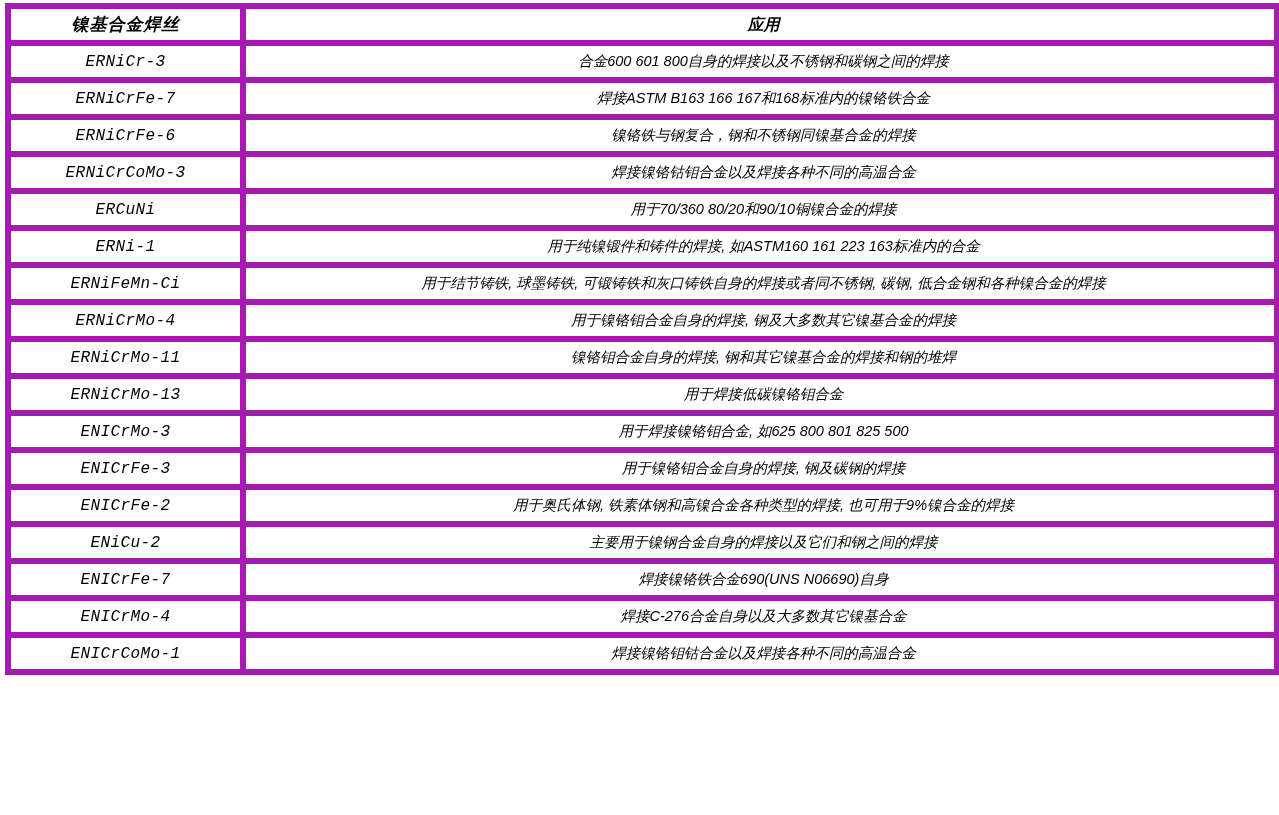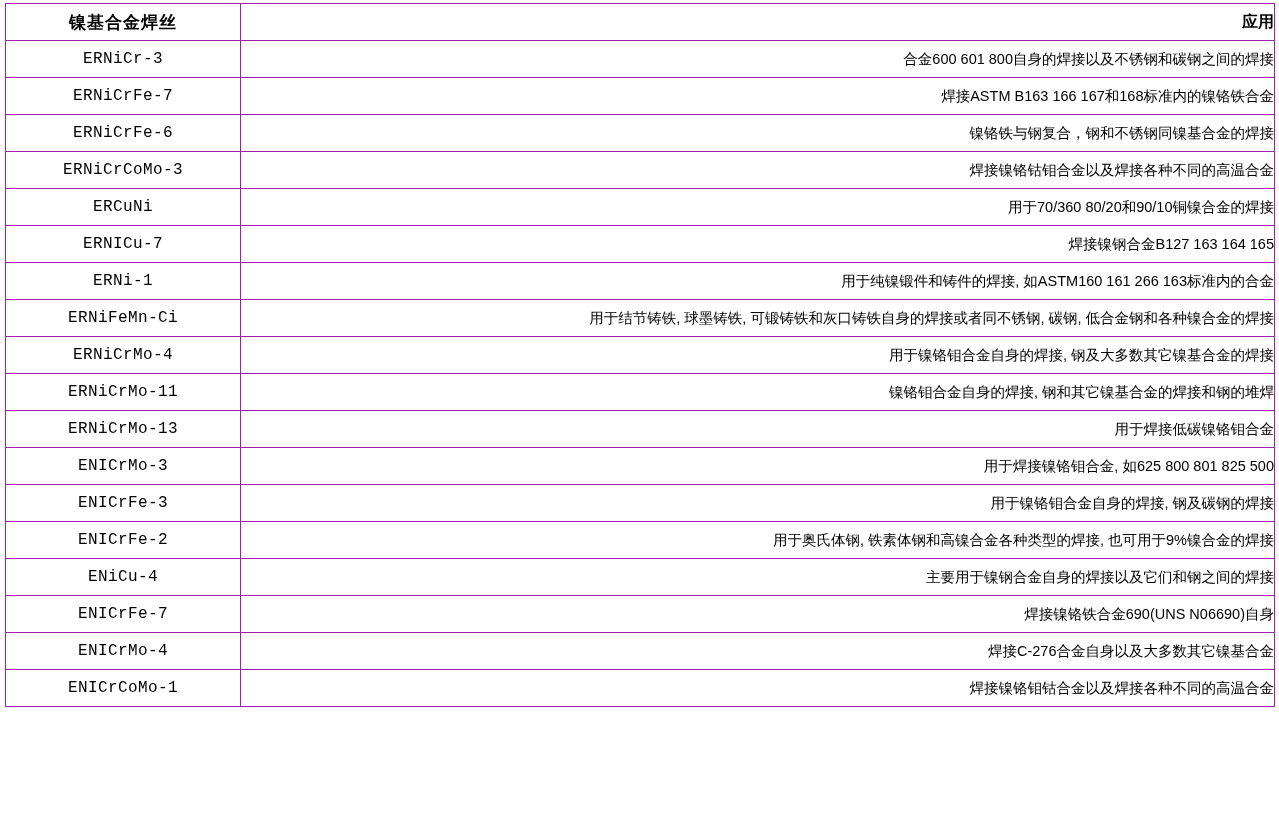--- a/index.html
+++ b/index.html
@@ -19,38 +19,39 @@
     box-sizing: border-box;
     overflow: hidden;
   }
   table.spec-table {
     border-collapse: collapse;
     table-layout: fixed;
     width: 1269px;
     margin: 3px 0 0 5px;
   }
   table.spec-table td {
-    border: 1px solid #a21caf;
+    border: 6px solid #a21caf;
     padding: 0;
     vertical-align: middle;
     height: 37px;
     box-sizing: border-box;
+    font-style: italic;
   }
   col.col-code { width: 235px; }
   col.col-app  { width: 1034px; }
 
   .cell-code {
     text-align: center;
     font-family: "Liberation Mono", monospace;
     font-size: 16px;
     letter-spacing: 0.4px;
     white-space: nowrap;
   }
   .cell-app {
-    text-align: right;
+    text-align: center;
     padding-left: 7px !important;
     font-family: "Liberation Sans", sans-serif;
     font-size: 14.5px;
     line-height: 1.25;
   }
   tr.header-row td {
     font-weight: bold;
   }
   tr.header-row .cell-code {
     font-family: "Liberation Sans", sans-serif;
@@ -91,26 +92,22 @@
       </tr>
       <tr>
         <td class="cell-code">ERNiCrCoMo-3</td>
         <td class="cell-app">焊接镍铬钴钼合金以及焊接各种不同的高温合金</td>
       </tr>
       <tr>
         <td class="cell-code">ERCuNi</td>
         <td class="cell-app">用于70/360 80/20和90/10铜镍合金的焊接</td>
       </tr>
       <tr>
-        <td class="cell-code">ERNICu-7</td>
-        <td class="cell-app">焊接镍钢合金B127 163 164 165</td>
-      </tr>
-      <tr>
         <td class="cell-code">ERNi-1</td>
-        <td class="cell-app">用于纯镍锻件和铸件的焊接, 如ASTM160 161 266 163标准内的合金</td>
+        <td class="cell-app">用于纯镍锻件和铸件的焊接, 如ASTM160 161 223 163标准内的合金</td>
       </tr>
       <tr>
         <td class="cell-code">ERNiFeMn-Ci</td>
         <td class="cell-app">用于结节铸铁, 球墨铸铁, 可锻铸铁和灰口铸铁自身的焊接或者同不锈钢, 碳钢, 低合金钢和各种镍合金的焊接</td>
       </tr>
       <tr>
         <td class="cell-code">ERNiCrMo-4</td>
         <td class="cell-app">用于镍铬钼合金自身的焊接, 钢及大多数其它镍基合金的焊接</td>
       </tr>
       <tr>
@@ -129,21 +126,21 @@
       </tr>
       <tr>
         <td class="cell-code">ENICrFe-3</td>
         <td class="cell-app">用于镍铬钼合金自身的焊接, 钢及碳钢的焊接</td>
       </tr>
       <tr>
         <td class="cell-code">ENICrFe-2</td>
         <td class="cell-app">用于奥氏体钢, 铁素体钢和高镍合金各种类型的焊接, 也可用于9%镍合金的焊接</td>
       </tr>
       <tr>
-        <td class="cell-code">ENiCu-4</td>
+        <td class="cell-code">ENiCu-2</td>
         <td class="cell-app">主要用于镍钢合金自身的焊接以及它们和钢之间的焊接</td>
       </tr>
       <tr>
         <td class="cell-code">ENICrFe-7</td>
         <td class="cell-app">焊接镍铬铁合金690(UNS N06690)自身</td>
       </tr>
       <tr>
         <td class="cell-code">ENICrMo-4</td>
         <td class="cell-app">焊接C-276合金自身以及大多数其它镍基合金</td>
       </tr>

